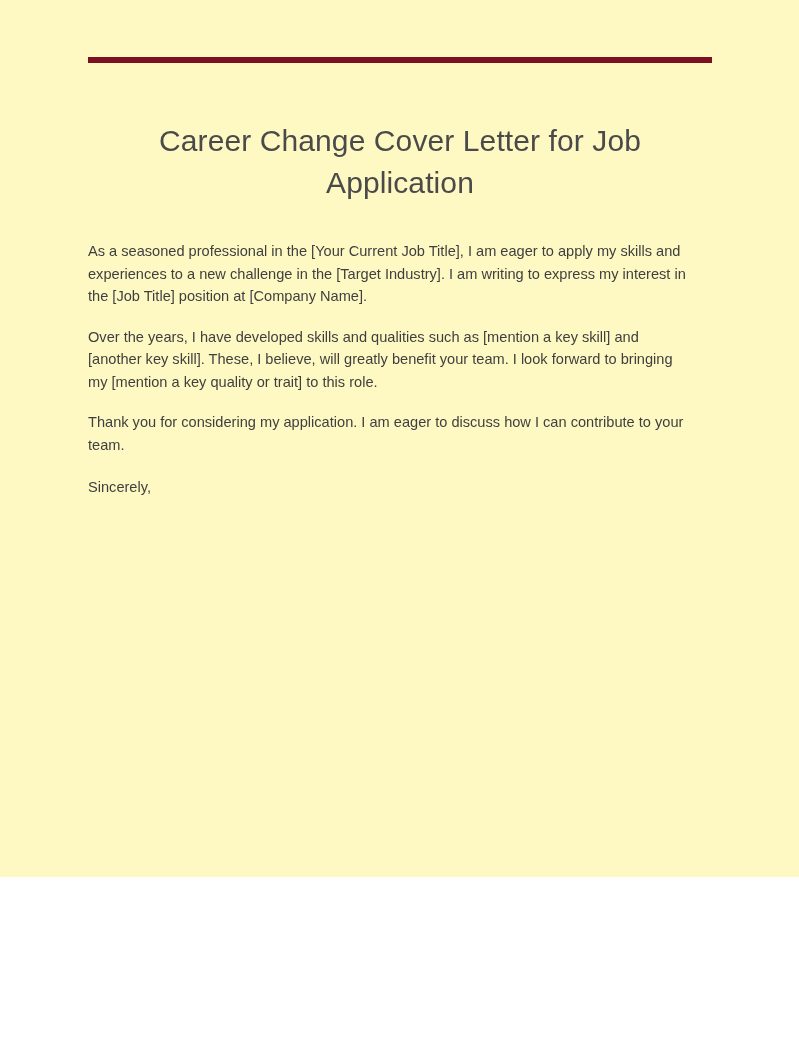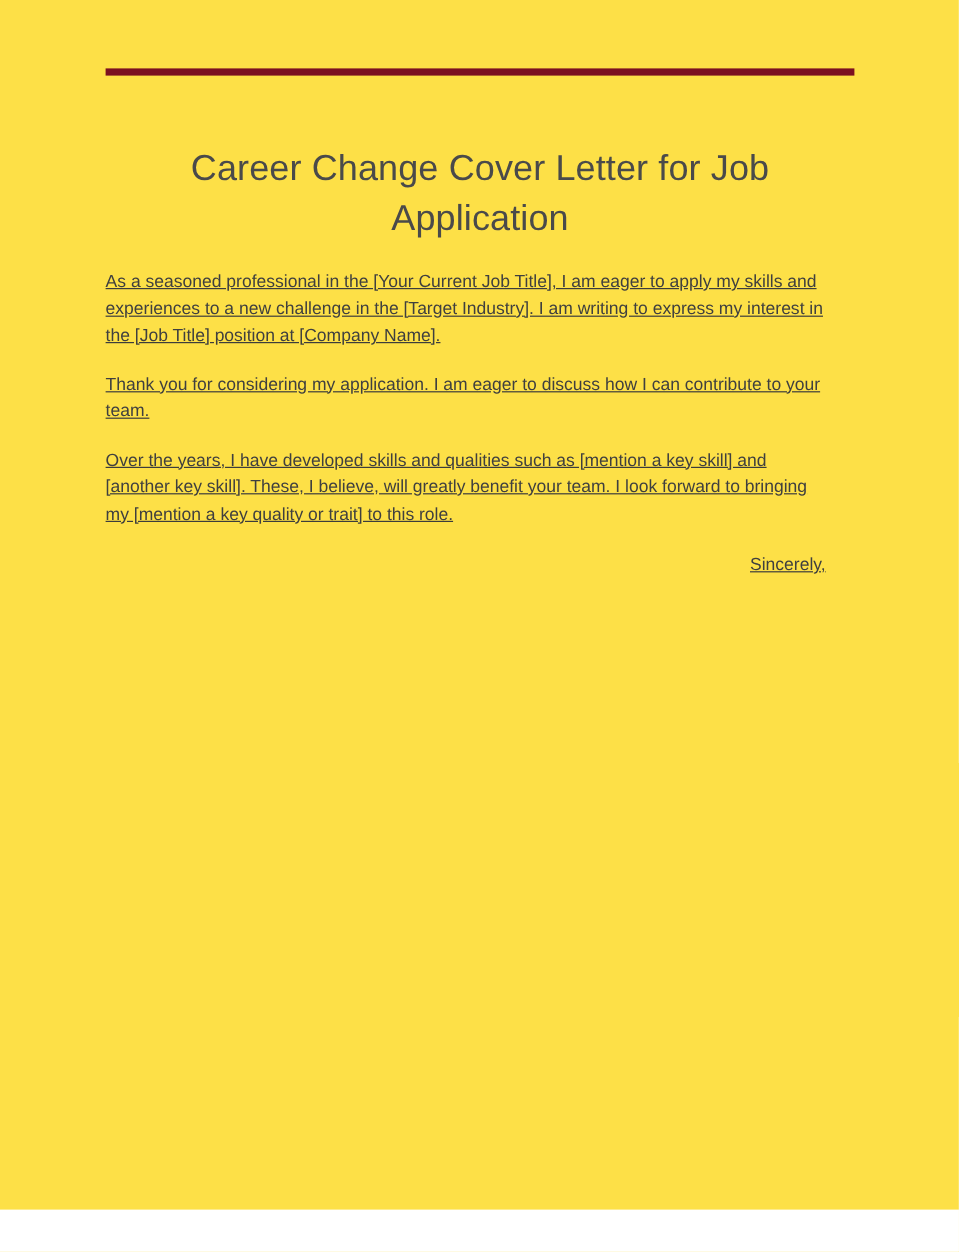--- a/index.html
+++ b/index.html
@@ -10,22 +10,22 @@
   body {
     width: 799px;
     height: 1043px;
     font-family: "Liberation Sans", sans-serif;
     color: #3c3c3c;
     position: relative;
     overflow: hidden;
   }
   .page {
     width: 799px;
-    height: 1008px;
-    background: #fde047;
+    height: 877px;
+    background: #fef9c3;
     box-sizing: border-box;
     position: relative;
   }
   .top-rule {
     position: absolute;
     left: 88px;
     top: 57px;
     width: 624px;
     height: 6px;
     background: #7b1020;
@@ -38,61 +38,59 @@
     text-align: center;
     font-size: 30px;
     line-height: 42px;
     font-weight: 400;
     color: #4a4a4a;
     letter-spacing: 0.1px;
   }
   .body-block {
     position: absolute;
     left: 88px;
-    top: 224px;
+    top: 240px;
     width: 600px;
-    text-decoration: underline;
   }
   .para {
     font-size: 14.6px;
     line-height: 22.5px;
     color: #3f3f3f;
     margin: 0 0 18px 0;
     text-align: left;
   }
   .para:last-child {
     margin-bottom: 0;
   }
   .signoff-line {
     font-size: 14.6px;
     line-height: 22.5px;
     color: #3f3f3f;
     margin: 0;
   }
   .signoff {
     margin-top: 20px;
-    text-align: right;
   }
 </style>
 </head>
 <body>
 
 <div class="page">
 
   <div class="top-rule" style="background: rgb(123, 16, 32);"></div>
 
   <h1 class="doc-title">Career Change Cover Letter for Job Application</h1>
 
   <div class="body-block">
 
     <p class="para">As a seasoned professional in the [Your Current Job Title], I am eager to apply my skills and experiences to a new challenge in the [Target Industry]. I am writing to express my interest in the [Job Title] position at [Company Name].</p>
 
+    <p class="para">Over the years, I have developed skills and qualities such as [mention a key skill] and [another key skill]. These, I believe, will greatly benefit your team. I look forward to bringing my [mention a key quality or trait] to this role.</p>
+
     <p class="para">Thank you for considering my application. I am eager to discuss how I can contribute to your team.</p>
-
-    <p class="para">Over the years, I have developed skills and qualities such as [mention a key skill] and [another key skill]. These, I believe, will greatly benefit your team. I look forward to bringing my [mention a key quality or trait] to this role.</p>
 
     <div class="signoff">
       <p class="signoff-line">Sincerely,</p>
     </div>
 
   </div>
 
 </div>
 
 </body></html>

